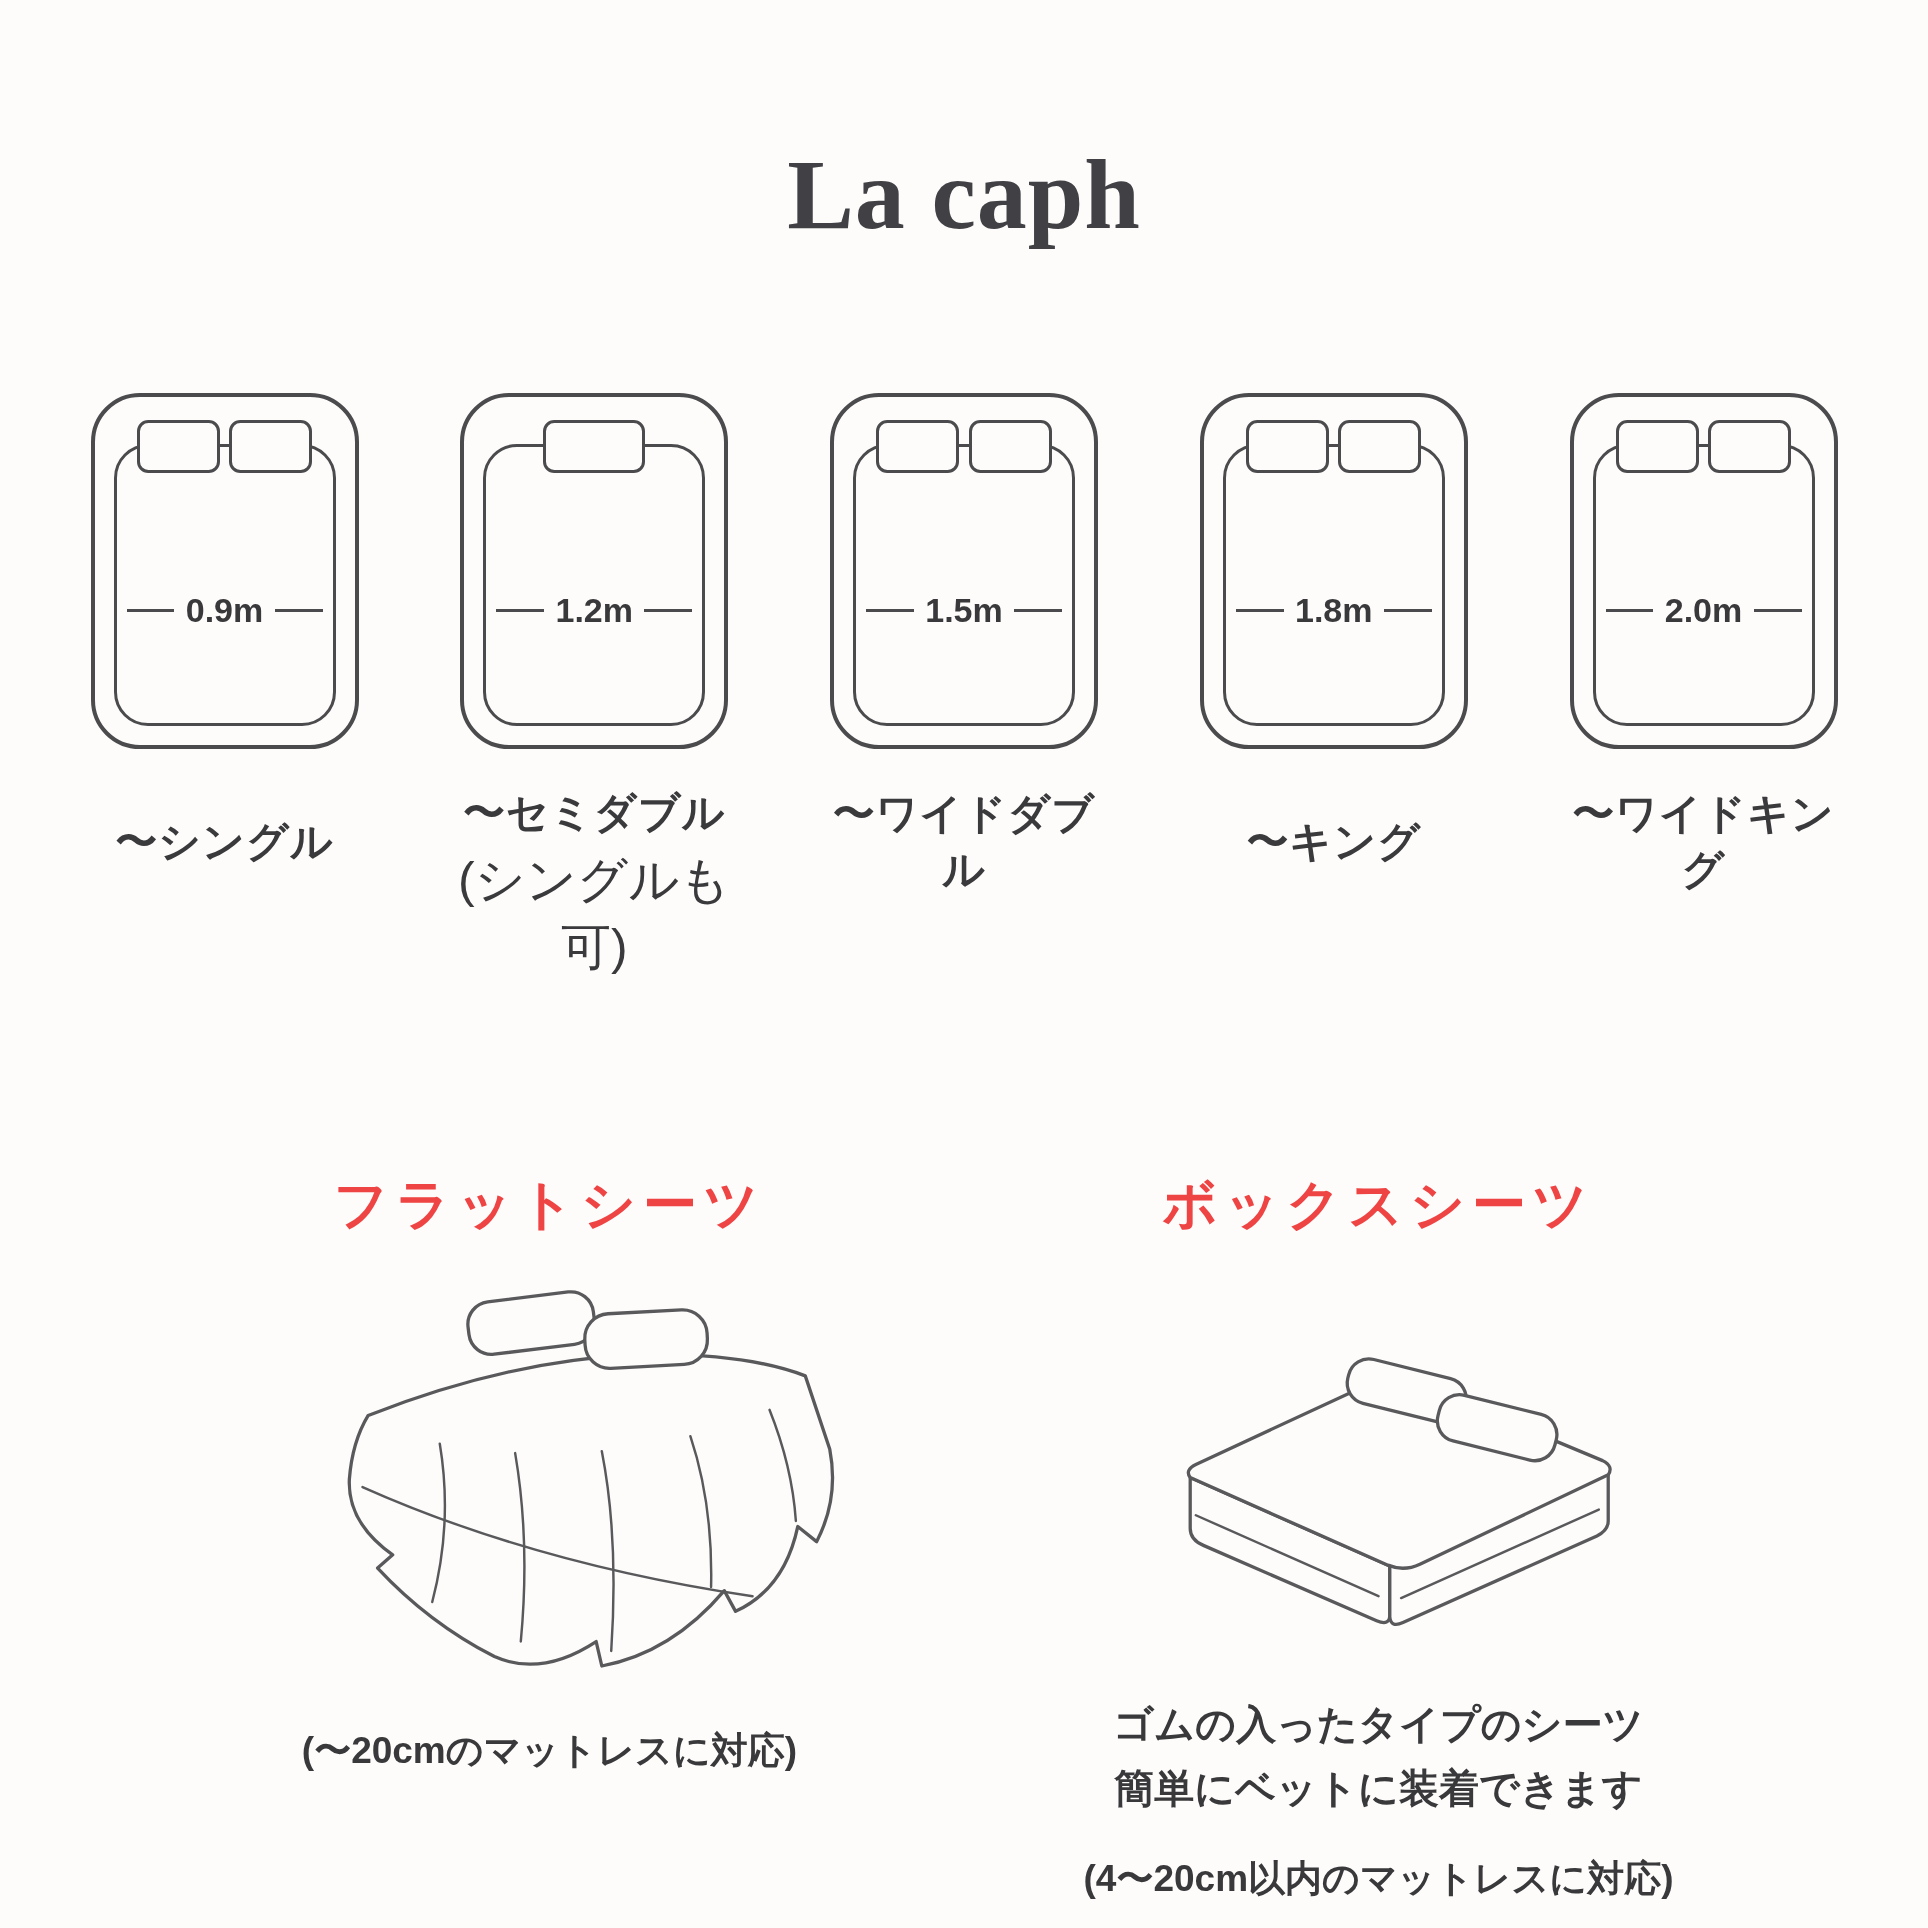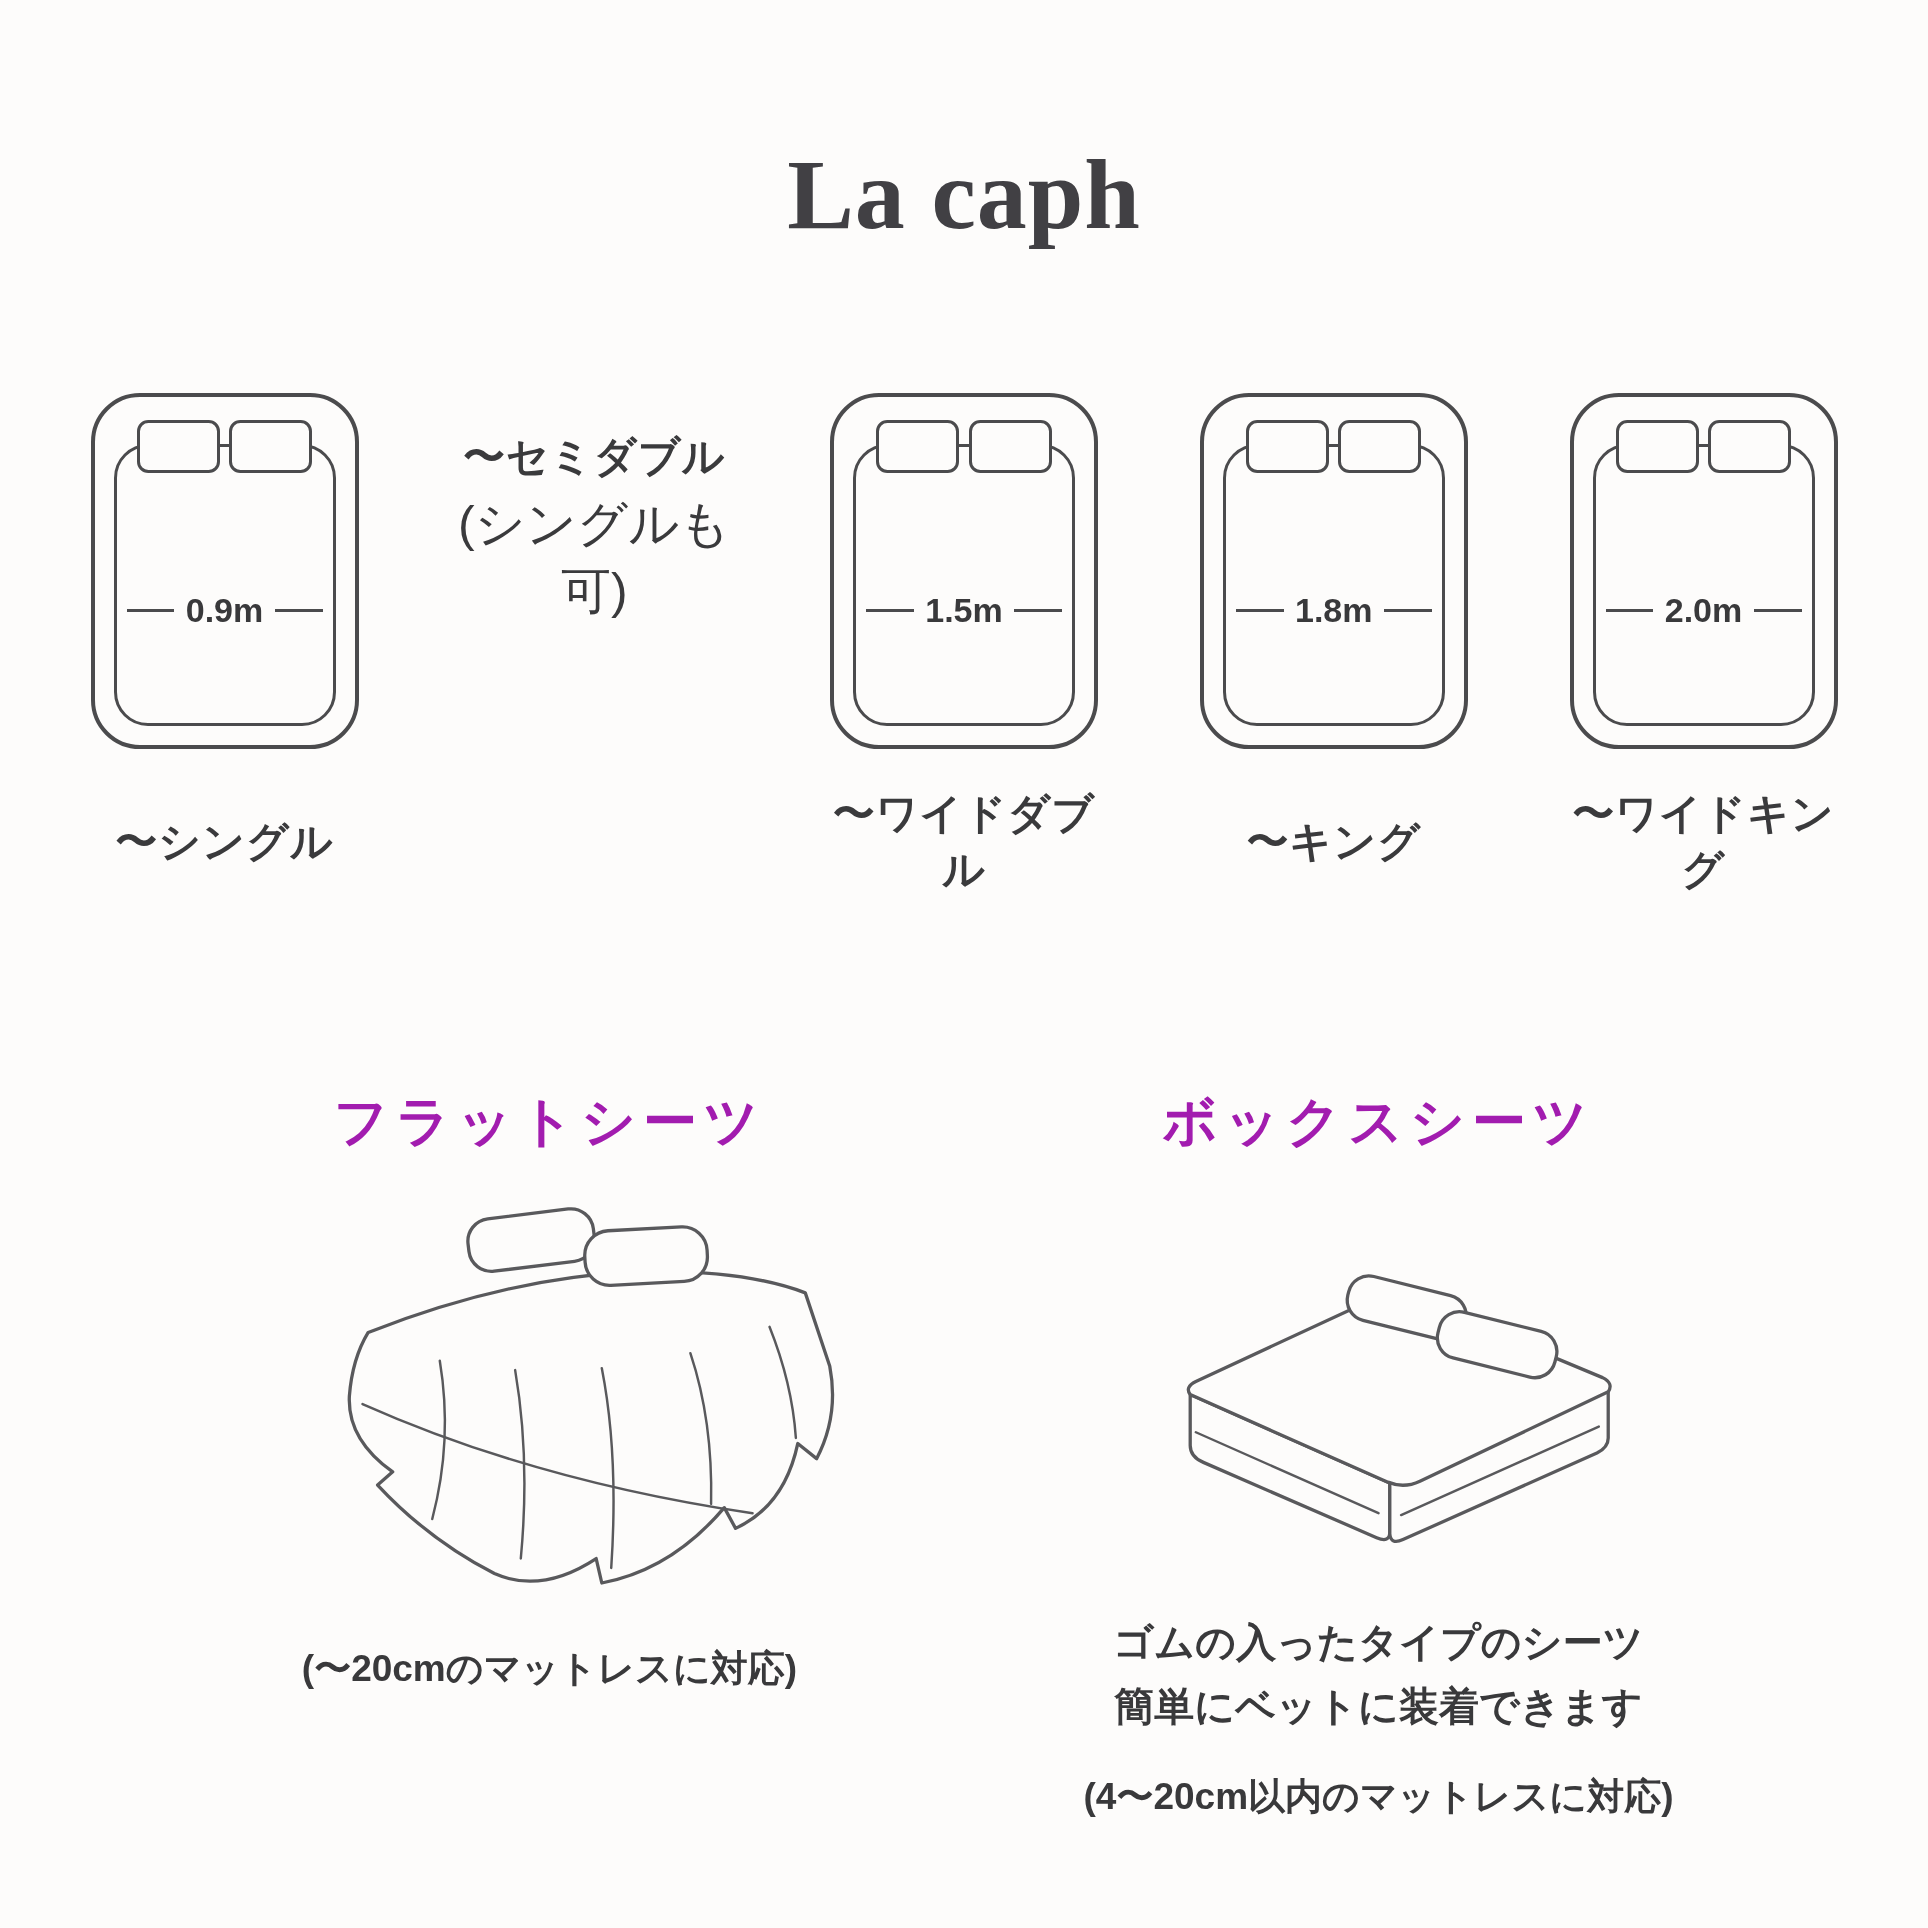--- a/index.html
+++ b/index.html
@@ -110,21 +110,21 @@
   .sheet-col {
     width: 829px;
     display: flex;
     flex-direction: column;
     align-items: center;
   }
   .sheet-title {
     font-size: 54px;
     font-weight: 700;
     letter-spacing: 6.6px;
-    color: #a21caf;
+    color: #ef4444;
   }
   .sheet-illus {
     height: 443px;
     display: flex;
     align-items: center;
     justify-content: center;
     margin-top: 7.5px;
   }
   .sheet-desc {
     text-align: center;
@@ -167,20 +167,31 @@
           <span class="m-line"></span>
         </div>
       </div>
       <div class="size-label-wrap">
         <div class="size-label-main">〜シングル</div>
 
       </div>
     </div>
 
     <div class="size-item">
+      <div class="bed-frame">
+        <div class="pillows">
+          <div class="pillow pillow--wide"></div>
+        </div>
+        <div class="mattress"></div>
+        <div class="measure">
+          <span class="m-line"></span>
+          <span class="m-text">1.2m</span>
+          <span class="m-line"></span>
+        </div>
+      </div>
       <div class="size-label-wrap">
         <div class="size-label-main">〜セミダブル</div>
         <div class="size-label-sub">(シングルも可)</div>
       </div>
     </div>
 
     <div class="size-item">
       <div class="bed-frame">
         <div class="pillows">
           <div class="pillow"></div>

